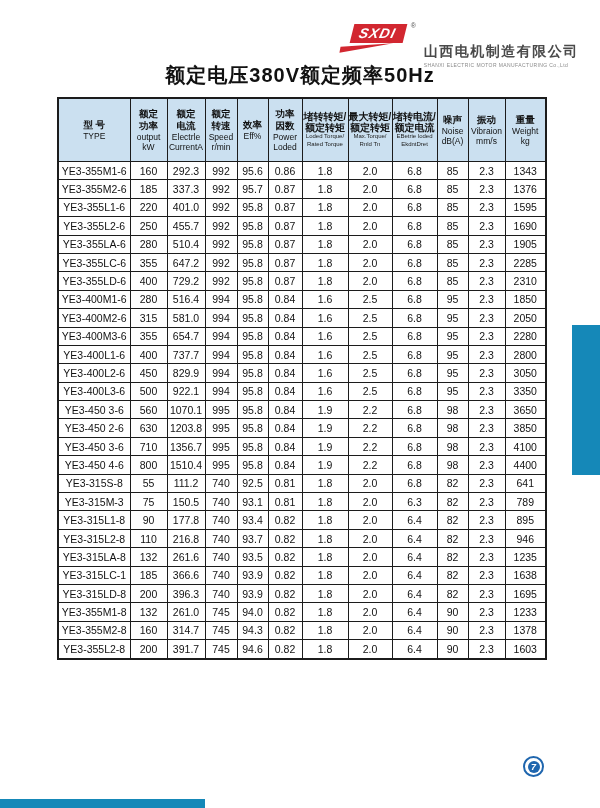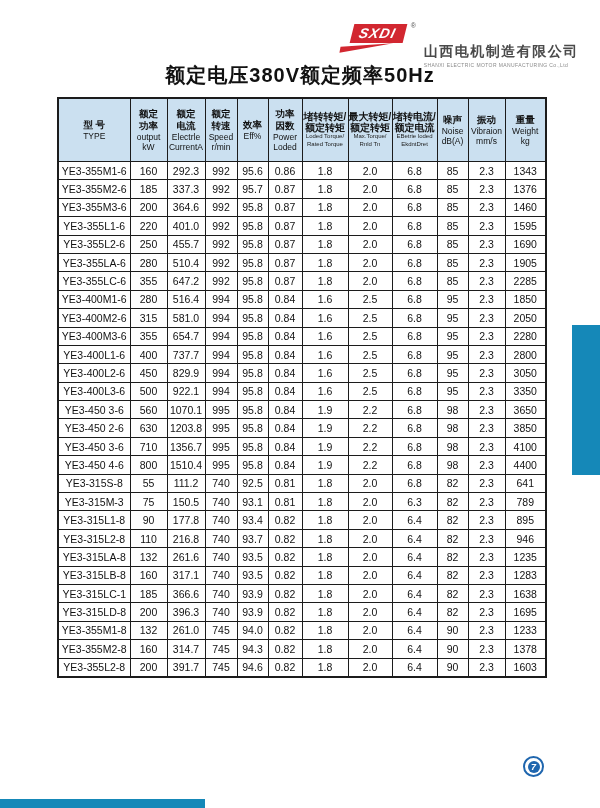--- a/index.html
+++ b/index.html
@@ -228,34 +228,20 @@
           <td>95.7</td>
           <td>0.87</td>
           <td>1.8</td>
           <td>2.0</td>
           <td>6.8</td>
           <td>85</td>
           <td>2.3</td>
           <td>1376</td>
         </tr>
         <tr>
-          <td>YE3-355M3-6</td>
-          <td>200</td>
-          <td>364.6</td>
-          <td>992</td>
-          <td>95.8</td>
-          <td>0.87</td>
-          <td>1.8</td>
-          <td>2.0</td>
-          <td>6.8</td>
-          <td>85</td>
-          <td>2.3</td>
-          <td>1460</td>
-        </tr>
-        <tr>
           <td>YE3-355L1-6</td>
           <td>220</td>
           <td>401.0</td>
           <td>992</td>
           <td>95.8</td>
           <td>0.87</td>
           <td>1.8</td>
           <td>2.0</td>
           <td>6.8</td>
           <td>85</td>
@@ -296,20 +282,34 @@
           <td>647.2</td>
           <td>992</td>
           <td>95.8</td>
           <td>0.87</td>
           <td>1.8</td>
           <td>2.0</td>
           <td>6.8</td>
           <td>85</td>
           <td>2.3</td>
           <td>2285</td>
+        </tr>
+        <tr>
+          <td>YE3-355LD-6</td>
+          <td>400</td>
+          <td>729.2</td>
+          <td>992</td>
+          <td>95.8</td>
+          <td>0.87</td>
+          <td>1.8</td>
+          <td>2.0</td>
+          <td>6.8</td>
+          <td>85</td>
+          <td>2.3</td>
+          <td>2310</td>
         </tr>
         <tr>
           <td>YE3-400M1-6</td>
           <td>280</td>
           <td>516.4</td>
           <td>994</td>
           <td>95.8</td>
           <td>0.84</td>
           <td>1.6</td>
           <td>2.5</td>
@@ -506,34 +506,20 @@
           <td>261.6</td>
           <td>740</td>
           <td>93.5</td>
           <td>0.82</td>
           <td>1.8</td>
           <td>2.0</td>
           <td>6.4</td>
           <td>82</td>
           <td>2.3</td>
           <td>1235</td>
-        </tr>
-        <tr>
-          <td>YE3-315LB-8</td>
-          <td>160</td>
-          <td>317.1</td>
-          <td>740</td>
-          <td>93.5</td>
-          <td>0.82</td>
-          <td>1.8</td>
-          <td>2.0</td>
-          <td>6.4</td>
-          <td>82</td>
-          <td>2.3</td>
-          <td>1283</td>
         </tr>
         <tr>
           <td>YE3-315LC-1</td>
           <td>185</td>
           <td>366.6</td>
           <td>740</td>
           <td>93.9</td>
           <td>0.82</td>
           <td>1.8</td>
           <td>2.0</td>

